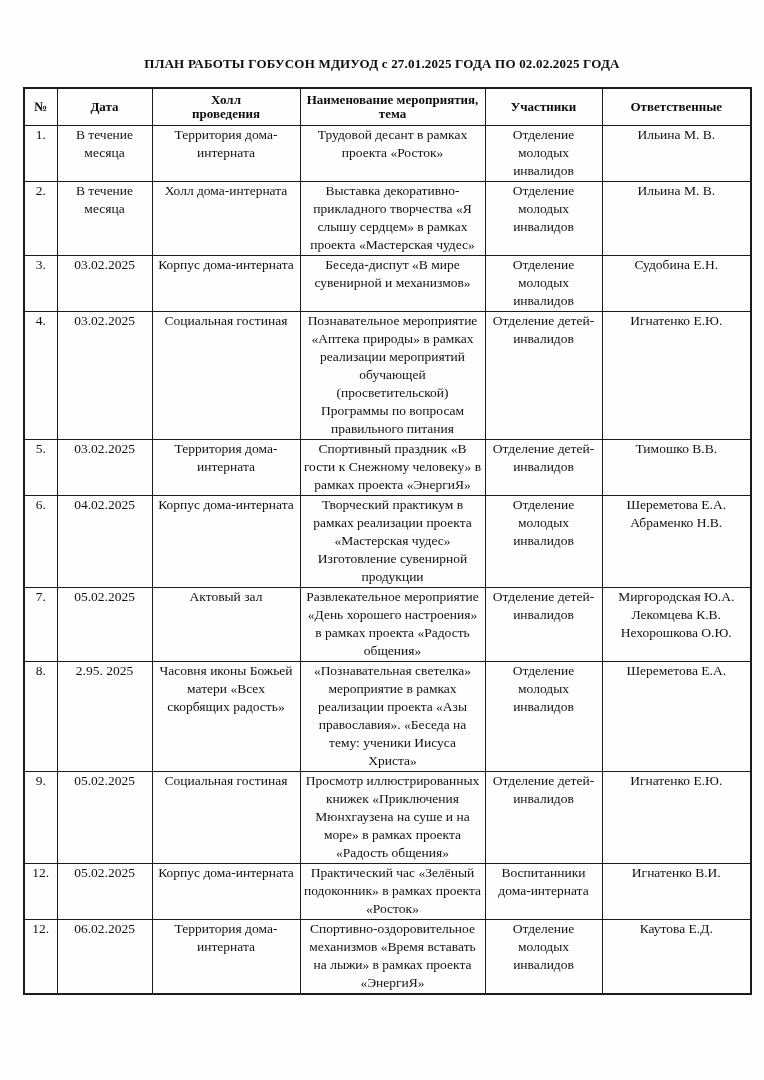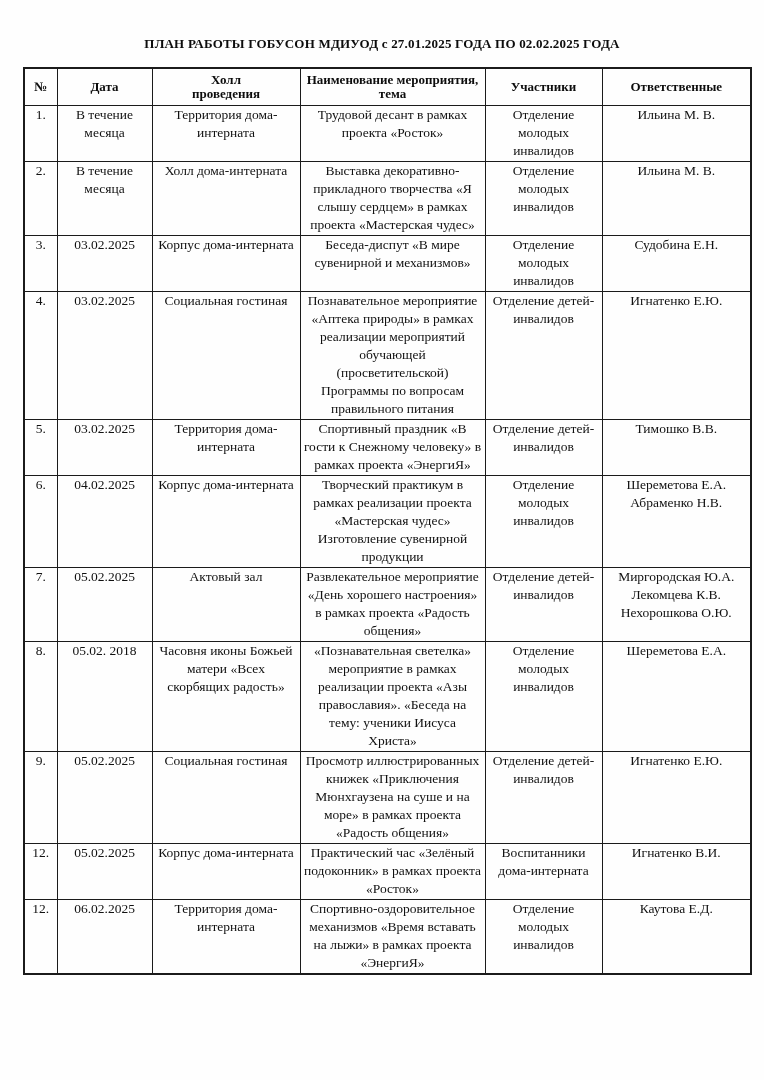--- a/index.html
+++ b/index.html
@@ -10,21 +10,21 @@
     height: 1080px;
     overflow: hidden;
   }
   .page {
     width: 764px;
     height: 1080px;
     background: #fefefe;
     font-family: "Liberation Serif", serif;
     color: #111111;
     box-sizing: border-box;
-    padding-top: 36px;
+    padding-top: 56px;
   }
   .title {
     margin: 0 0 15px 0;
     text-align: center;
     font-size: 13px;
     font-weight: bold;
     letter-spacing: 0.2px;
     color: #0d0d0d;
   }
   table.plan {
@@ -147,21 +147,21 @@
           <td class="col-date">05.02.2025</td>
           <td class="col-place">Актовый зал</td>
           <td class="col-event">Развлекательное мероприятие «День хорошего настроения» в рамках проекта «Радость общения»</td>
           <td class="col-participants">Отделение детей-инвалидов</td>
           <td class="col-responsible">Миргородская Ю.А.
 Лекомцева К.В.
 Нехорошкова О.Ю.</td>
         </tr>
         <tr>
           <td class="col-num">8.</td>
-          <td class="col-date">05.02. 2018</td>
+          <td class="col-date">2.95. 2025</td>
           <td class="col-place">Часовня иконы Божьей матери «Всех скорбящих радость»</td>
           <td class="col-event">«Познавательная светелка» мероприятие в рамках реализации проекта «Азы православия». «Беседа на тему: ученики Иисуса Христа»</td>
           <td class="col-participants">Отделение молодых инвалидов</td>
           <td class="col-responsible">Шереметова Е.А.</td>
         </tr>
         <tr>
           <td class="col-num">9.</td>
           <td class="col-date">05.02.2025</td>
           <td class="col-place">Социальная гостиная</td>
           <td class="col-event">Просмотр иллюстрированных книжек «Приключения Мюнхгаузена на суше и на море» в рамках проекта «Радость общения»</td>

